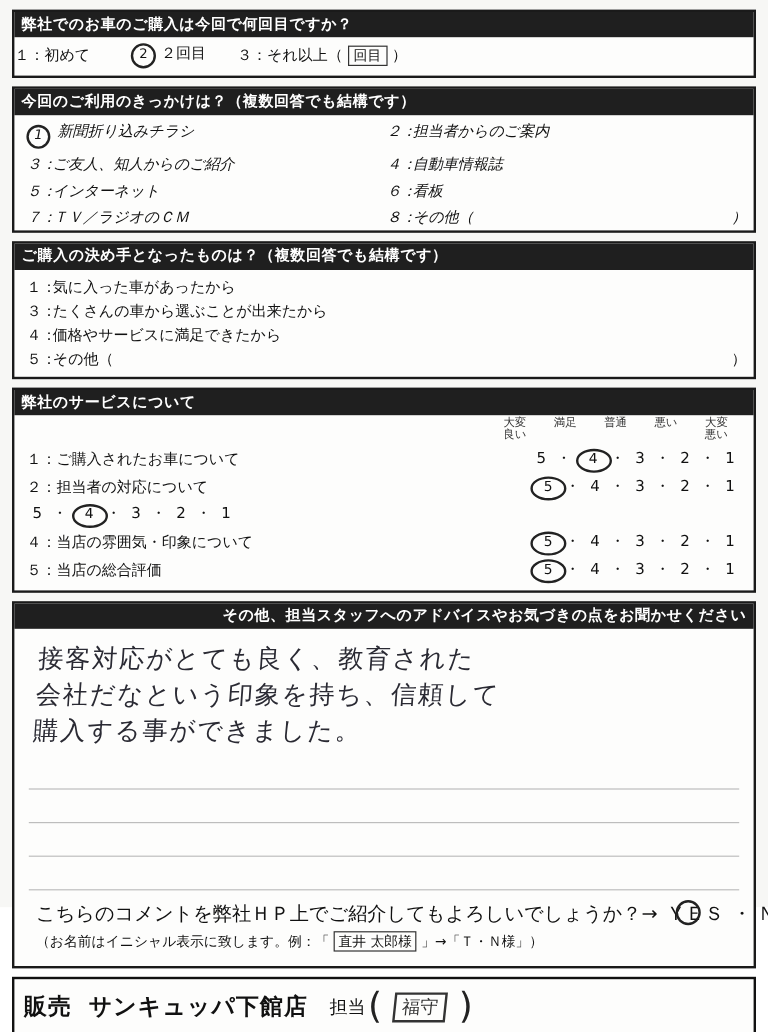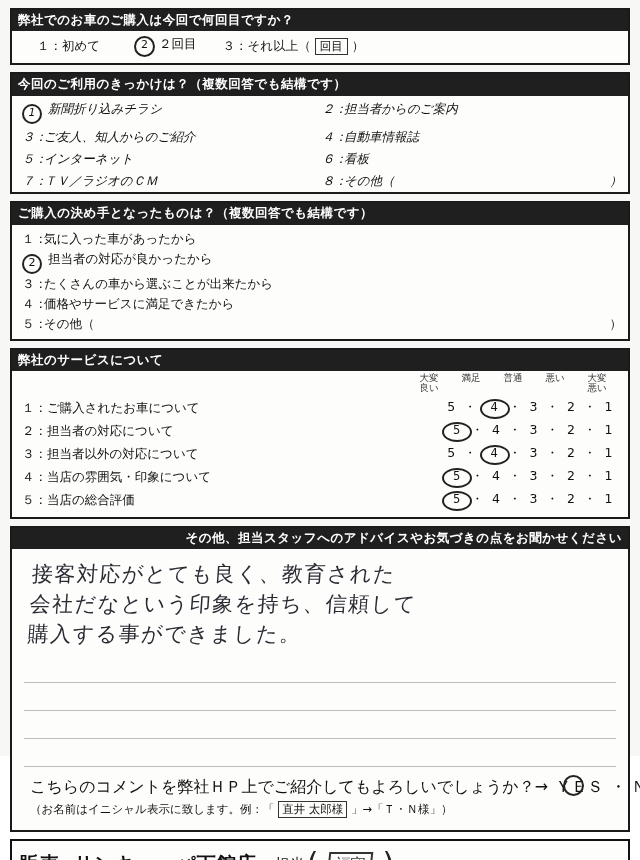--- a/index.html
+++ b/index.html
@@ -33,21 +33,21 @@
     letter-spacing:.5px;
     line-height:1.15;
   }
   .sec-title.center{text-align:right;}
 
   
   .q1-row{
     display:flex;
     align-items:center;
     font-size:12.5px;
-    padding:5px 4px 6px 25px;
+    padding:5px 4px 6px 0;
     gap:0;
   }
   .q1-opt{white-space:nowrap;}
   .q1-gap{display:inline-block;width:34px;}
   .q1-gap2{display:inline-block;width:26px;}
   .circled{
     display:inline-block;
     border:2px solid #222;
     border-radius:50%;
     width:16px;height:16px;
@@ -276,24 +276,20 @@
   </div>
 
   <div class="section">
     <div class="sec-title">ご購入の決め手となったものは？（複数回答でも結構です）</div>
     <div class="list1">
       <div class="cell">
         <span class="opt-num">１：</span>
         <span>気に入った車があったから</span>
       </div>
       <div class="cell">
-        <span class="circled">2</span>
-        <span>担当者の対応が良かったから</span>
-      </div>
-      <div class="cell">
         <span class="opt-num">３：</span>
         <span>たくさんの車から選ぶことが出来たから</span>
       </div>
       <div class="cell">
         <span class="opt-num">４：</span>
         <span>価格やサービスに満足できたから</span>
       </div>
       <div class="cell" style="display:flex;justify-content:space-between;">
         <span>
           <span class="opt-num">５：</span>
@@ -343,21 +339,20 @@
           <span>・</span>
           <span>3</span>
           <span>・</span>
           <span>2</span>
           <span>・</span>
           <span>1</span>
         </span>
       </div>
 
       <div class="svc-row">
-        <span class="svc-label">３：担当者以外の対応について</span>
         <span class="svc-scale">
           <span>5</span>
           <span>・</span>
           <span><span class="hand-circle">4</span></span>
           <span>・</span>
           <span>3</span>
           <span>・</span>
           <span>2</span>
           <span>・</span>
           <span>1</span>

